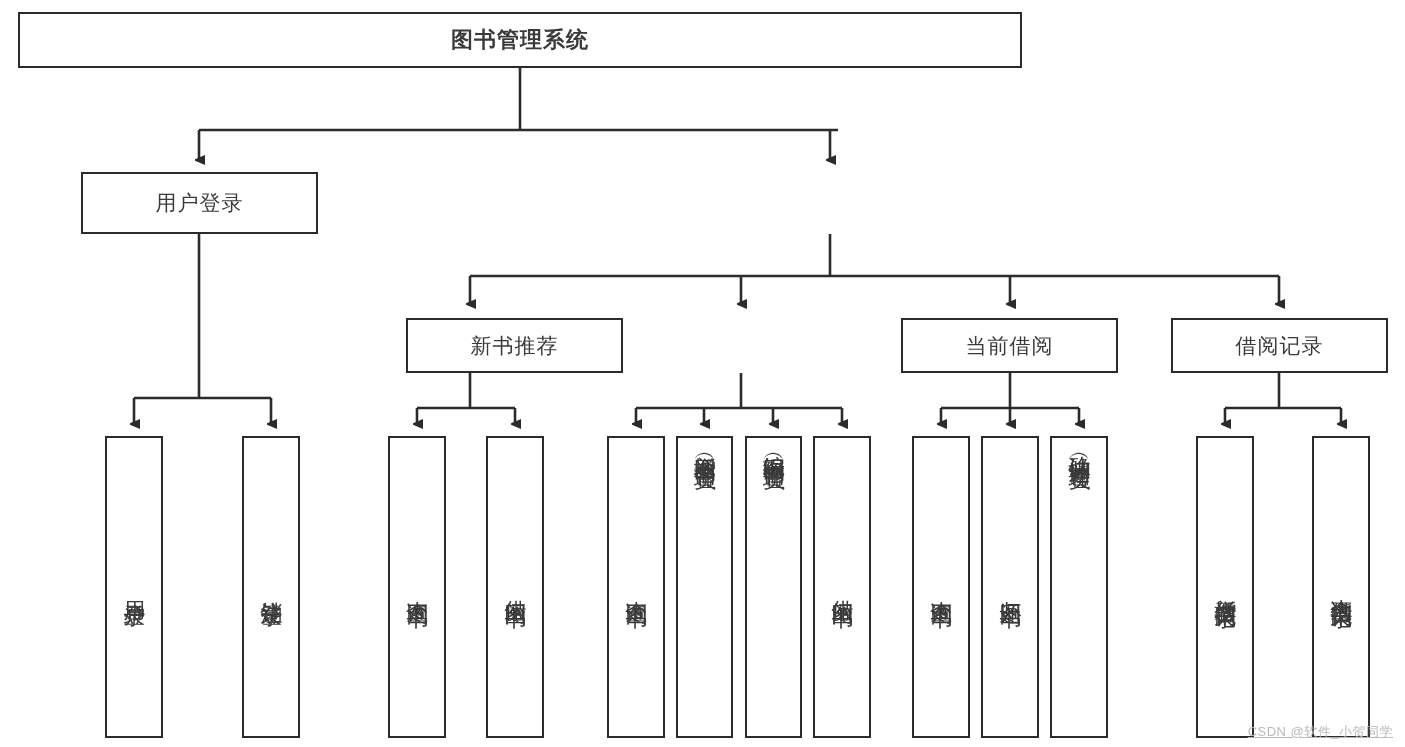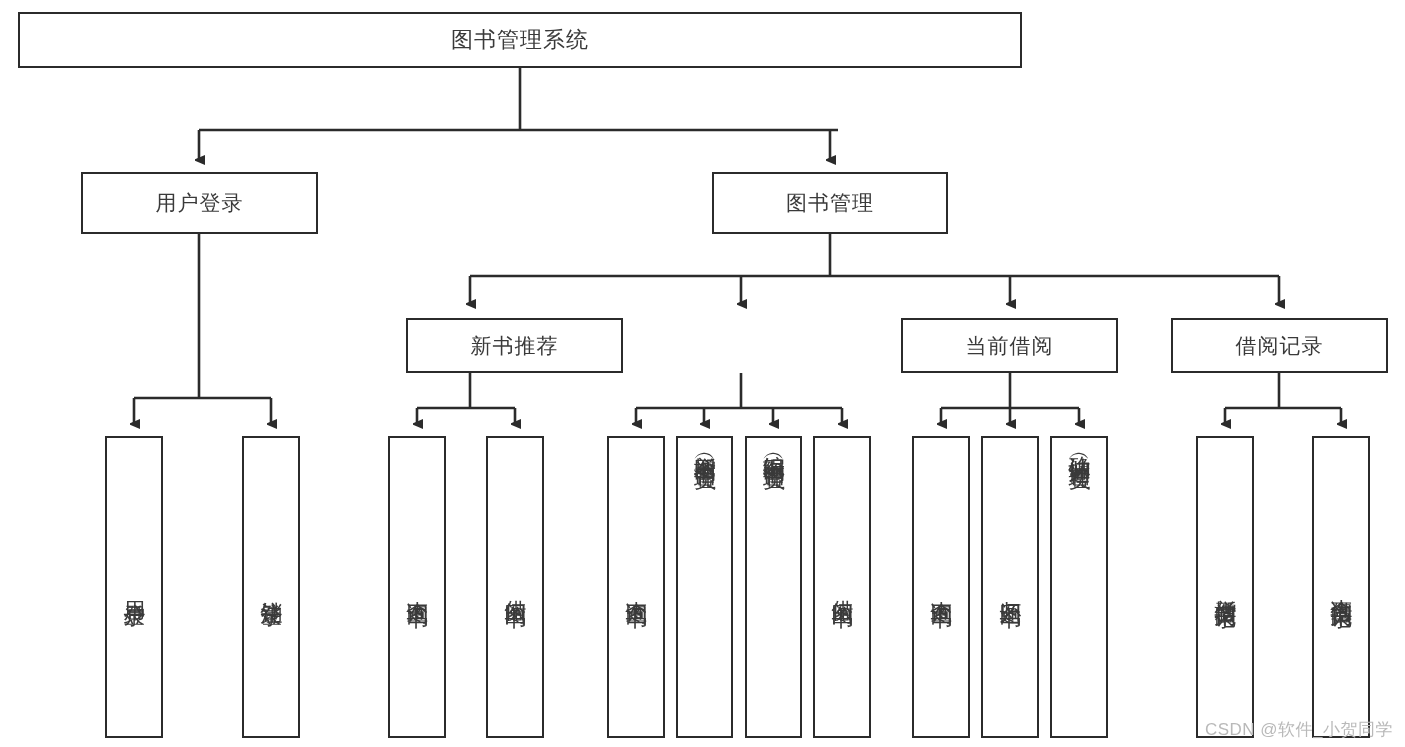--- a/index.html
+++ b/index.html
@@ -4,39 +4,39 @@
 <style>
   html,body{margin:0;padding:0;background:#ffffff;}
   body{width:1405px;height:747px;font-family:"Liberation Sans","DejaVu Sans",sans-serif;overflow:hidden;}
   #stage{position:relative;width:1405px;height:747px;background:#ffffff;}
   svg.links{position:absolute;left:0;top:0;width:1405px;height:747px;pointer-events:none;}
 
   .node{position:absolute;box-sizing:border-box;background:#ffffff;
         border:2.5px solid #2b2b2b;display:flex;align-items:center;justify-content:center;
         color:#3a3a3a;}
   .node.h{font-size:21px;letter-spacing:1px;}
-  .node.root{font-size:22px;}
+  .node.root{font-size:22px;font-weight:bold;}
 
   
   .node.v{border-width:2.5px;align-items:flex-start;justify-content:center;padding-top:0;}
   .node.v .vtext{
       writing-mode:vertical-rl;
       text-orientation:upright;
       font-size:22px;
       line-height:1.22;
       letter-spacing:2px;
       white-space:nowrap;
       color:#3a3a3a;
       display:block;
   }
   .node.v.mid{align-items:center;}
   .node.v.top{align-items:flex-start;}
 
-  .watermark{position:absolute;right:12px;bottom:6px;font-size:17px;color:#b9b9b9;
-             letter-spacing:0.5px;white-space:nowrap;}
+  .watermark{position:absolute;right:12px;bottom:6px;font-size:13px;color:#b9b9b9;
+             letter-spacing:0.5px;white-space:nowrap;text-decoration:underline;}
 </style>
 </head>
 <body>
 
 <div id="stage">
 
   <svg class="links" viewBox="0 0 1405 747" xmlns="http://www.w3.org/2000/svg">
     <defs>
       <marker id="arrow" markerWidth="10" markerHeight="10" refX="5" refY="6" orient="auto" markerUnits="userSpaceOnUse">
         <path d="M0,0 L10,0 L5,12 z" fill="#2b2b2b"></path>
@@ -86,23 +86,20 @@
     </g>
   </svg>
 
   <div class="node h root" style="left:18px;top:12px;width:1004px;height:56px;">
     <span>图书管理系统</span>
   </div>
 
   <div class="node h" style="left:81px;top:172px;width:237px;height:62px;">
     <span>用户登录</span>
   </div>
-  <div class="node h" style="left:712px;top:172px;width:236px;height:62px;">
-    <span>图书管理</span>
-  </div>
 
   <div class="node h" style="left:362px;top:318px;width:217px;height:55px;margin-left:44px;">
     <span>新书推荐</span>
   </div>
   <div class="node h" style="left:901px;top:318px;width:217px;height:55px;">
     <span>当前借阅</span>
   </div>
   <div class="node h" style="left:1171px;top:318px;width:217px;height:55px;">
     <span>借阅记录</span>
   </div>

